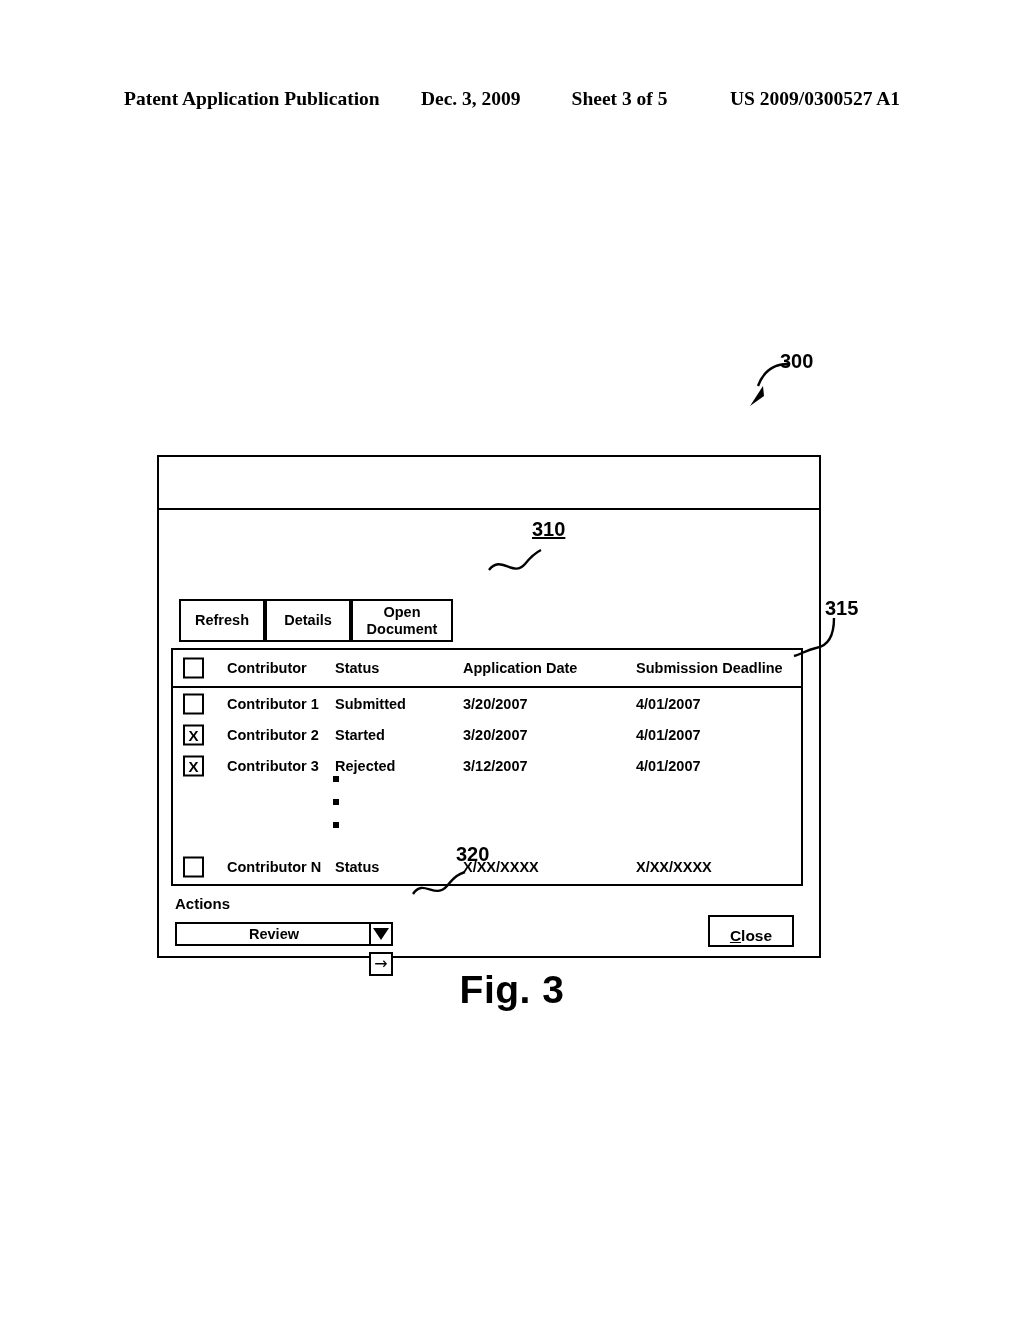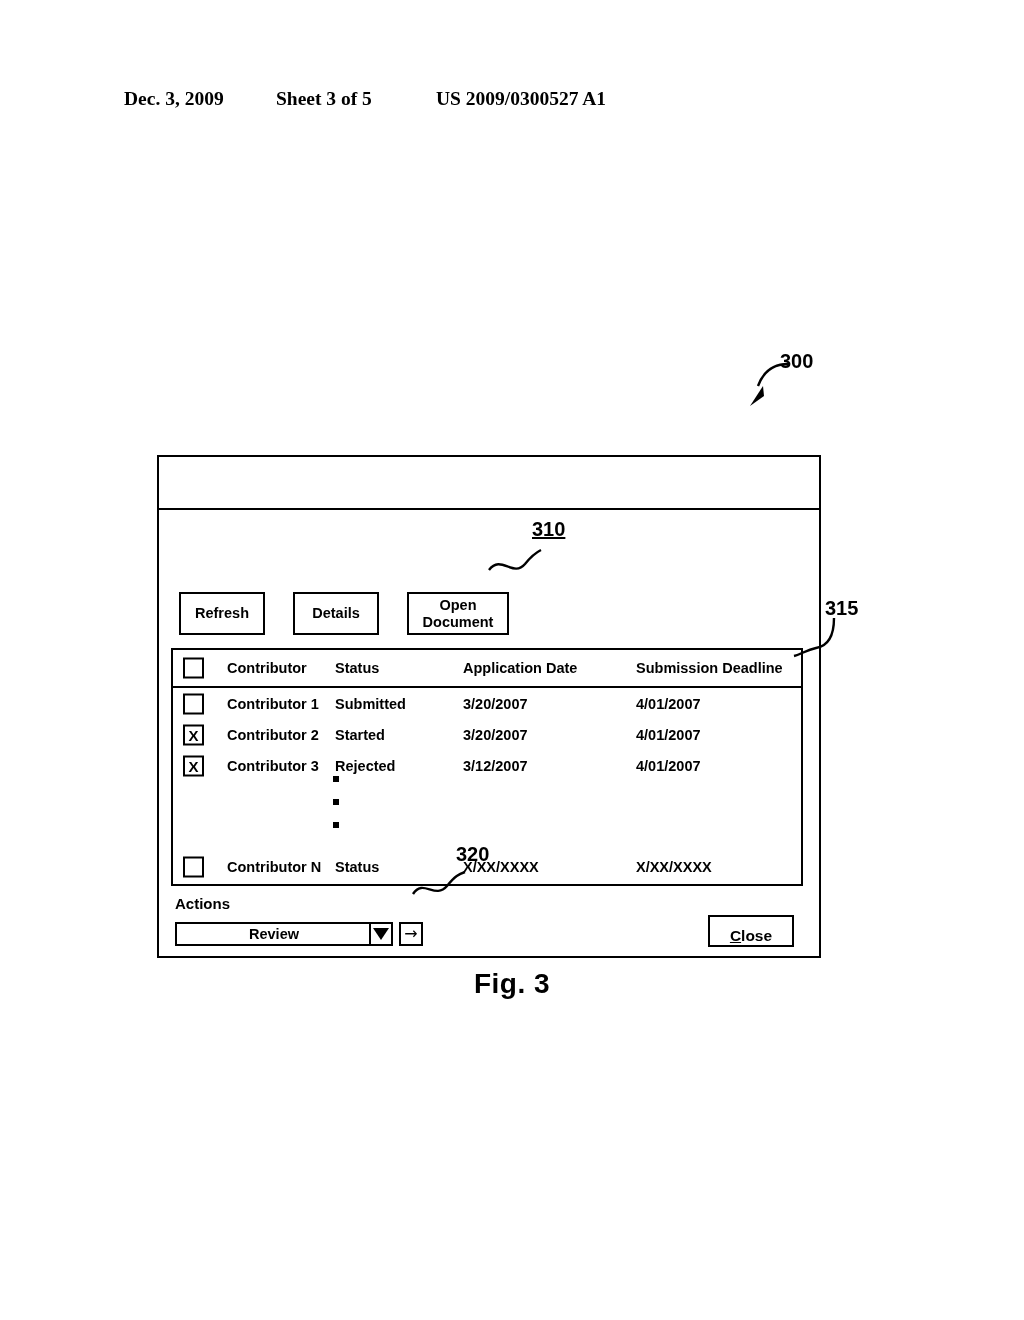--- a/index.html
+++ b/index.html
@@ -36,21 +36,21 @@
   .ph-sheet { width: 160px; margin-left: 24px; }
   .ph-num   { width: auto; }
 
   
   .fig-caption {
     position: absolute;
     left: 0;
     top: 968px;
     width: 1024px;
     text-align: center;
-    font-size: 28px;
+    font-size: 39px;
     font-weight: bold;
     letter-spacing: 0.5px;
     font-family: "Liberation Sans", sans-serif;
   }
 
   
   .dialog {
     position: absolute;
     left: 157px;
     top: 455px;
@@ -68,24 +68,23 @@
   .dialog-body {
     position: relative;
     height: 446px;
     box-sizing: border-box;
   }
 
   
   .toolbar {
     position: absolute;
     left: 20px;
-    top: 82px;
+    top: 89px;
     display: flex;
     align-items: flex-end;
-    gap: 28px;
   }
   .tb-btn {
     border: 2px solid #000;
     background: #fff;
     font-family: "Liberation Sans", sans-serif;
     font-weight: bold;
     font-size: 14.5px;
     text-align: center;
     line-height: 1.08;
     padding: 0;
@@ -182,20 +181,21 @@
     font-size: 15px;
     font-family: "Liberation Sans", sans-serif;
   }
   .action-row {
     position: absolute;
     left: 16px;
     top: 412px;
     display: flex;
     align-items: flex-end;
     gap: 6px;
+    flex-direction: column;
   }
   .combo {
     position: relative;
     width: 218px;
     height: 24px;
     border: 2px solid #000;
     background: #fff;
     box-sizing: border-box;
     display: flex;
     align-items: center;
@@ -275,20 +275,21 @@
   .ref-320 { left: 456px; top: 843px; }
 
   .leader { position: absolute; overflow: visible; }
   .leader path, .leader line { fill: none; stroke: #000; stroke-width: 2.4; }
   .leader .solid { fill: #000; stroke: none; }
 </style>
 </head>
 <body>
 
 <div class="page-header">
+  <span class="ph-pub">Patent Application Publication</span>
   <span class="ph-date">Dec. 3, 2009</span>
   <span class="ph-sheet">Sheet 3 of 5</span>
   <span class="ph-num">US 2009/0300527 A1</span>
 </div>
 
 <div class="ref ref-300">300</div>
 <svg class="leader" style="left:744px; top:352px;" width="56" height="62" viewBox="0 0 56 62">
   <path d="M44 12 C 30 12, 20 18, 14 34"></path>
   <polygon class="solid" points="6,54 19,34 20,44"></polygon>
 </svg>

